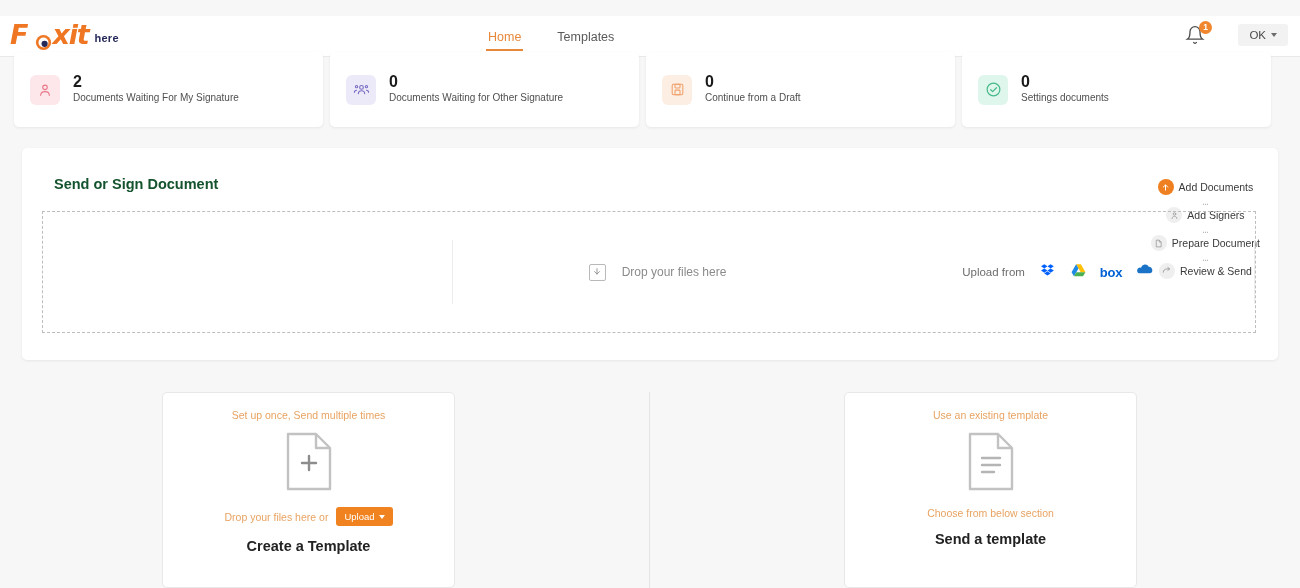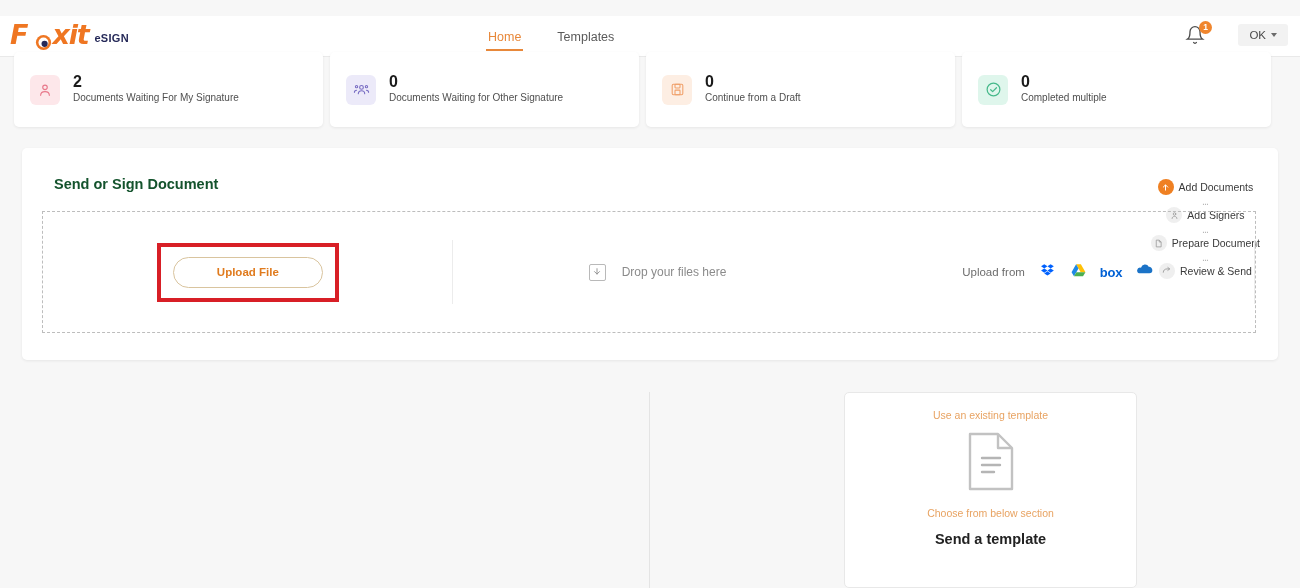--- a/index.html
+++ b/index.html
@@ -169,21 +169,21 @@
   <div class="logo-wrap">
     <span class="logo-foxit">F
       <span class="logo-o">
         <svg width="17" height="17" viewBox="0 0 17 17">
           <circle cx="8.5" cy="8.5" r="7.6" fill="#ef7622"></circle>
           <circle cx="8.5" cy="8.5" r="5" fill="#ffffff"></circle>
           <path d="M8.5 3.6 A4.9 4.9 0 0 1 8.5 13.4 A4.9 4.9 0 0 1 8.5 3.6 Z" fill="none"></path>
           <circle cx="9.6" cy="9.8" r="3.1" fill="#262a59"></circle>
         </svg>
       </span>xit</span>
-    <span class="logo-esign">eSIGN</span>
+    <span class="logo-esign">here</span>
   </div>
 
   <div class="nav">
     <div class="nav-item active">
       <span>Home</span>
     </div>
     <div class="nav-item">
       <span>Templates</span>
     </div>
   </div>
@@ -250,21 +250,21 @@
 
   <div class="stat-card">
     <div class="stat-icon" style="background:#dff6ec">
       <svg width="17" height="17" viewBox="0 0 24 24" fill="none" stroke="#46b98a" stroke-width="1.7" stroke-linecap="round" stroke-linejoin="round">
         <circle cx="12" cy="12" r="9"></circle>
           <path d="M8 12.3l2.8 2.8L16.2 9.5"></path>
       </svg>
     </div>
     <div>
       <div class="stat-num">0</div>
-      <div class="stat-label">Completed multiple</div>
+      <div class="stat-label">Settings documents</div>
     </div>
   </div>
 </div>
 
 <div class="panel">
   <div class="panel-title">Send or Sign Document</div>
 
   <div class="steps">
     <div class="step active">
       <span class="step-ico">
@@ -306,23 +306,20 @@
             <path d="M14 3.5L18.5 7 14 10.5"></path>
         </svg>
       </span>
       <span>Review &amp; Send</span>
     </div>
   </div>
 
   <div class="dropzone">
 
     <div class="dz-col a">
-      <div class="upload-hl">
-        <div class="upload-file-btn">Upload File</div>
-      </div>
       <div class="dz-divider" style="right:0"></div>
     </div>
 
     <div class="dz-col c">
       <div class="dropfiles">
         <span class="dl-ico">
           <svg width="10" height="10" viewBox="0 0 24 24" fill="none" stroke="#8e8e8e" stroke-width="2.2" stroke-linecap="round" stroke-linejoin="round">
             <path d="M12 4v13"></path>
               <path d="M6 11l6 6 6-6"></path>
           </svg>
@@ -364,20 +361,38 @@
       </div>
       <div class="dz-divider" style="right:0"></div>
     </div>
 
   </div>
 </div>
 
 <div class="bottom">
   <div class="mid-divider"></div>
 
+  <div class="bcard left">
+    <div class="bc-top">Set up once, Send multiple times</div>
+    <div class="bc-icon">
+      <svg width="46" height="59" viewBox="0 0 46 59" fill="none" stroke="#c2c2c2" stroke-width="2.4" stroke-linejoin="round">
+        <path d="M2 2h28l14 14v41H2z"></path>
+        <path d="M30 2v14h14"></path>
+        <path d="M23 24v14M16 31h14" stroke="#8d8d8d" stroke-linecap="round"></path>
+      </svg>
+    </div>
+    <div class="bc-mid">
+      <span>Drop your files here or</span>
+      <span class="upload-pill">
+        <span>Upload</span>
+        <span class="caret-w"></span>
+      </span>
+    </div>
+    <div class="bc-title">Create a Template</div>
+  </div>
 
   <div class="bcard right">
     <div class="bc-top">Use an existing template</div>
     <div class="bc-icon">
       <svg width="46" height="59" viewBox="0 0 46 59" fill="none" stroke="#c2c2c2" stroke-width="2.4" stroke-linejoin="round">
         <path d="M2 2h28l14 14v41H2z"></path>
         <path d="M30 2v14h14"></path>
         <path d="M14 26h18M14 33h18M14 40h12" stroke="#b5b5b5" stroke-linecap="round"></path>
       </svg>
     </div>

